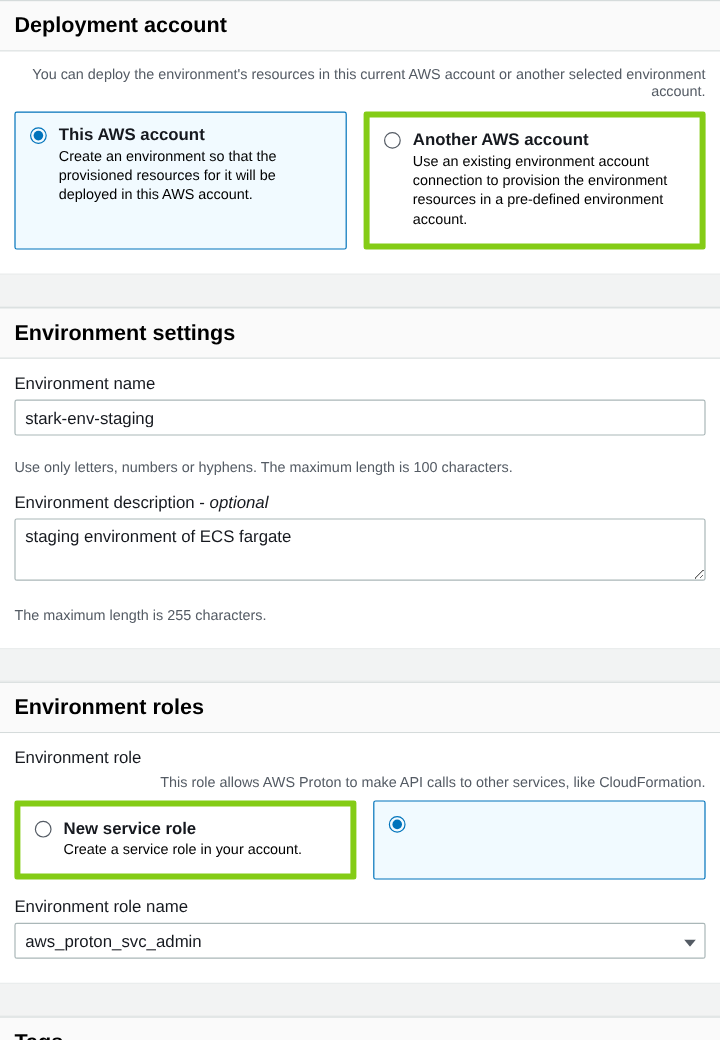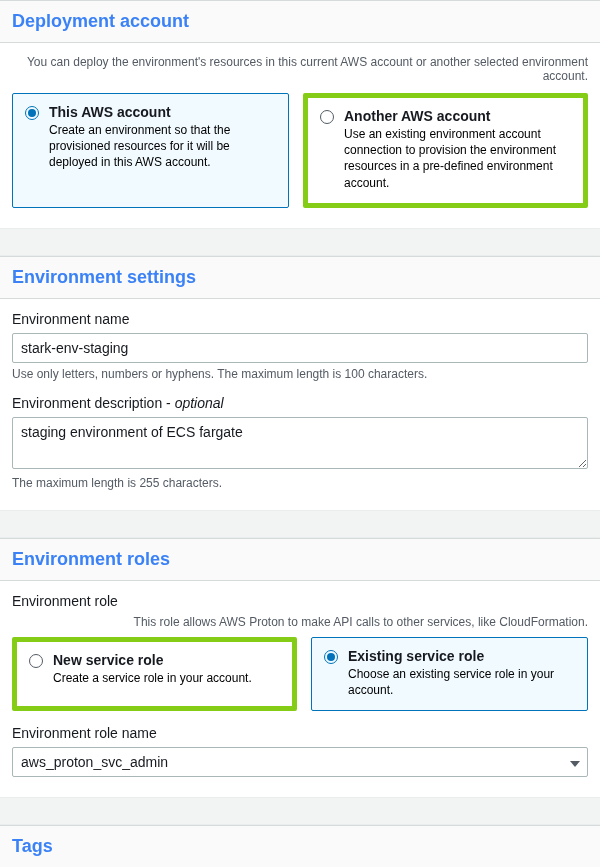--- a/index.html
+++ b/index.html
@@ -1,34 +1,34 @@
 <!DOCTYPE html>
 <html><head>
 <meta charset="utf-8">
 <style>
 * { box-sizing: border-box; margin: 0; padding: 0; }
 body { font-family: "Amazon Ember", "Helvetica Neue", Arial, sans-serif; font-size: 14px; color: #16191f; background: #fff; width: 600px; }
 .panel { border-top: 1px solid #d5dbdb; border-bottom: 1px solid #d5dbdb; background: #fafafa; padding: 10px 12px; }
-.panel h2 { font-size: 18px; font-weight: 700; color: #3b82f6; }
+.panel h2 { font-size: 18px; font-weight: 700; color: #000000; }
 .panel-body { background: #fff; padding: 12px 12px 20px 12px; }
 .help { font-size: 12px; color: #545b64; margin-bottom: 10px; text-align: right; }
 .radio-row { display: flex; gap: 14px; justify-content: flex-end; }
 .radio-card { flex: 1; border: 5px solid #84cc16; border-radius: 2px; padding: 10px 12px 12px 12px; display: flex; gap: 10px; cursor: pointer; background: #fff; }
 .radio-card.selected { border: 1px solid #0073bb; background: #f1faff; }
 .radio-outer { width: 14px; height: 14px; border: 1px solid #545b64; border-radius: 50%; margin-top: 2px; flex-shrink: 0; display: flex; align-items: center; justify-content: center; }
 .radio-card.selected .radio-outer { border-color: #0073bb; }
 .radio-inner { width: 8px; height: 8px; border-radius: 50%; background: #0073bb; display: none; }
 .radio-card.selected .radio-inner { display: block; }
 .radio-title { font-size: 14px; font-weight: 700; margin-bottom: 2px; }
 .radio-desc { font-size: 12px; color: #000000; line-height: 1.35; }
 .label { font-size: 14px; color: #16191f; margin-bottom: 6px; display: block; }
 .label .opt { font-style: italic; font-weight: 400; }
 .input-text { width: 100%; padding: 6px 8px; border: 1px solid #aab7b8; border-radius: 2px; font-size: 14px; font-family: inherit; color: #16191f; }
 textarea.input-text { resize: both; height: 52px; }
-.hint { font-size: 12px; color: #545b64; margin-top: 4px; }
+.hint { font-size: 12px; color: #545b64; margin-top: 19px; }
 .section-gap { height: 28px; background: #f2f3f3; border-top: 1px solid #eaeded; border-bottom: 1px solid #eaeded; }
 .field { margin-bottom: 14px; }
 .select-wrap { position: relative; }
 .select-display { width: 100%; padding: 6px 28px 6px 8px; border: 1px solid #aab7b8; border-radius: 2px; font-size: 14px; background: #fff; cursor: pointer; display: flex; align-items: center; justify-content: space-between; }
 .caret { position: absolute; right: 8px; top: 50%; transform: translateY(-50%); pointer-events: none; }
 </style>
 </head>
 <body>
 
 <div class="panel">
@@ -90,24 +90,20 @@
         <span class="radio-outer"></span>
         <span>
           <div class="radio-title">New service role</div>
           <div class="radio-desc">Create a service role in your account.</div>
         </span>
       </label>
       <label class="radio-card selected">
         <span class="radio-outer">
             <span class="radio-inner"></span>
           </span>
-        <span>
-          <div class="radio-title">Existing service role</div>
-          <div class="radio-desc">Choose an existing service role in your account.</div>
-        </span>
       </label>
     </div>
   </div>
   <div class="field" style="margin-bottom:0;">
     <label class="label">Environment role name</label>
     <div class="select-wrap">
       <div class="select-display">
         <span>aws_proton_svc_admin</span>
       </div>
       <span class="caret">

